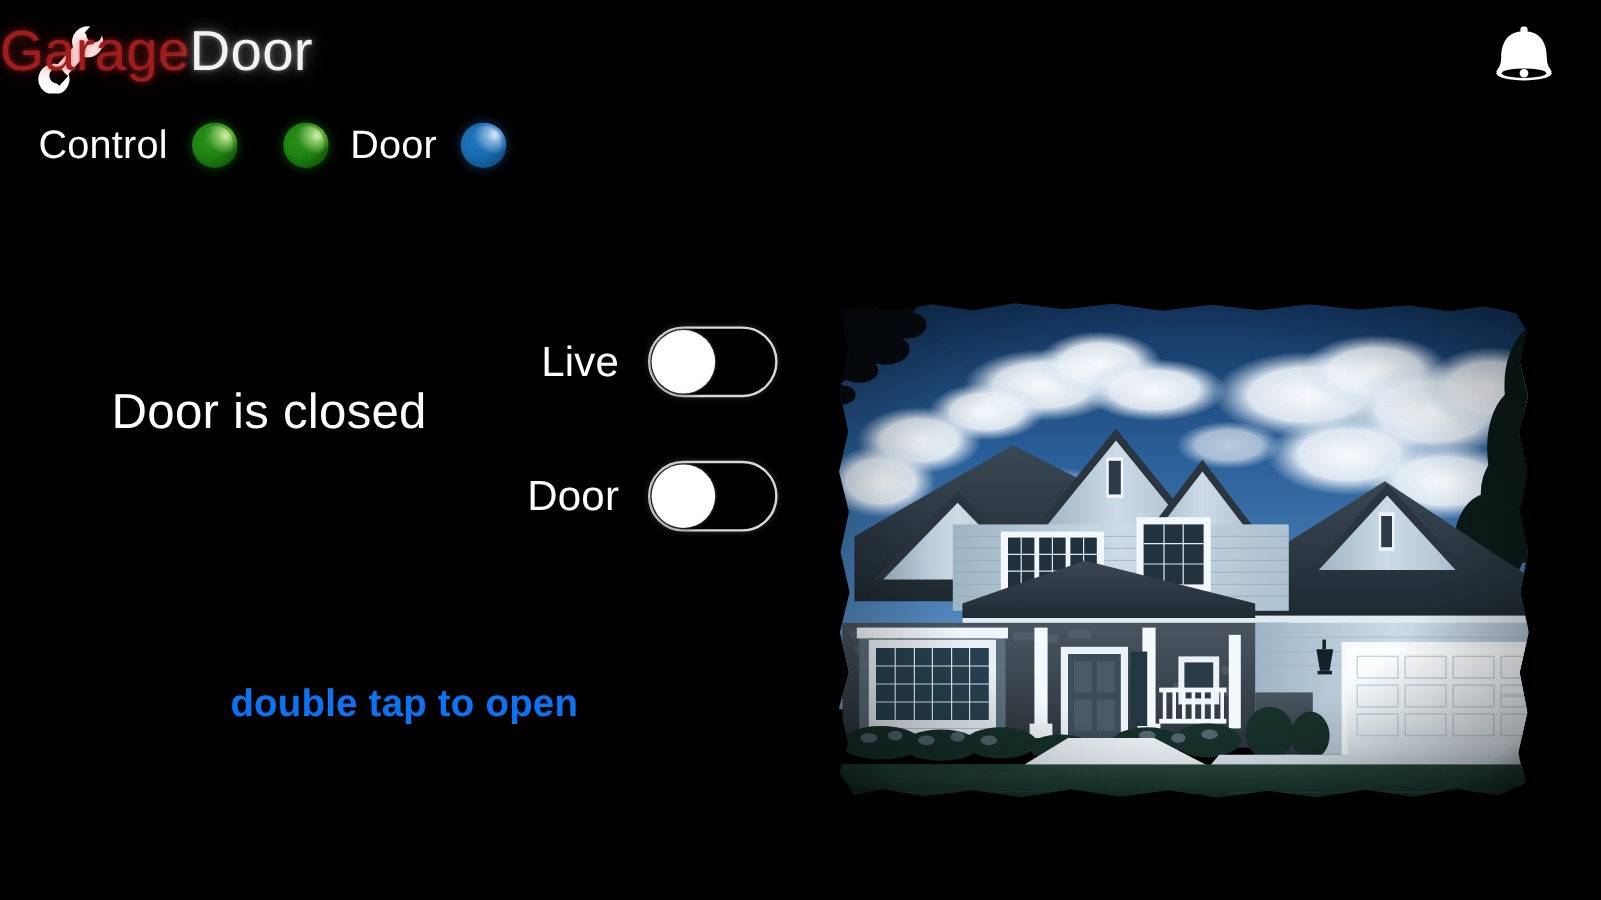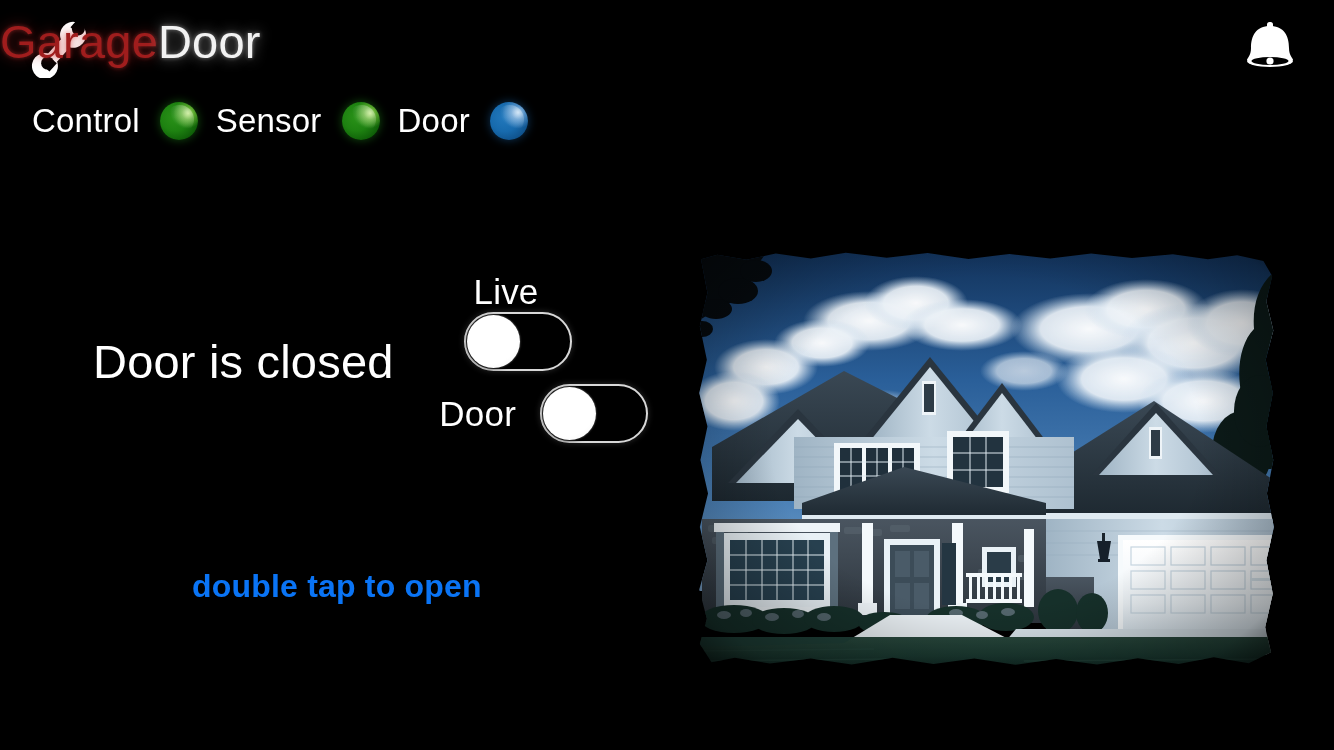--- a/index.html
+++ b/index.html
@@ -110,25 +110,24 @@
     background: radial-gradient(ellipse at 78% 22%, rgba(255,255,255,0.42) 0%, rgba(255,255,255,0.0) 55%);
     pointer-events: none;
   }
 
   
   .door-status {
     position: absolute;
     left: 93px;
     top: 320px;
     color: #ffffff;
-    font-size: 47px;
+    font-size: 41px;
     font-weight: 300;
     letter-spacing: 0.2px;
     white-space: nowrap;
-    margin-top: 14px;
   }
   .tap-hint {
     position: absolute;
     left: 192px;
     top: 568px;
     color: #0a74f5;
     font-size: 32px;
     font-weight: 700;
     letter-spacing: 0.2px;
     white-space: nowrap;
@@ -136,21 +135,21 @@
   }
 
   
   .toggle-row {
     position: absolute;
     display: flex;
     align-items: center;
     justify-content: flex-end;
     width: 260px;
   }
-  #row-live  { left: 388px; top: 272px; flex-direction: column; }
+  #row-live  { left: 388px; top: 272px; }
   #row-light { left: 388px; top: 384px; }
 
   .toggle-label {
     color: #ffffff;
     font-size: 35px;
     font-weight: 300;
     letter-spacing: 0.2px;
     margin-right: 24px;
     white-space: nowrap;
   }
@@ -255,21 +254,20 @@
     </div>
   </div>
 
   <div class="status-row">
 
     <span class="status-label">Control</span>
     <span class="led green">
         <span class="sheen"></span>
       </span>
 
-    <span class="status-label">Sensor</span>
     <span class="led green">
         <span class="sheen"></span>
       </span>
 
     <span class="status-label">Door</span>
     <span class="led blue">
         <span class="sheen"></span>
       </span>
   </div>
 

